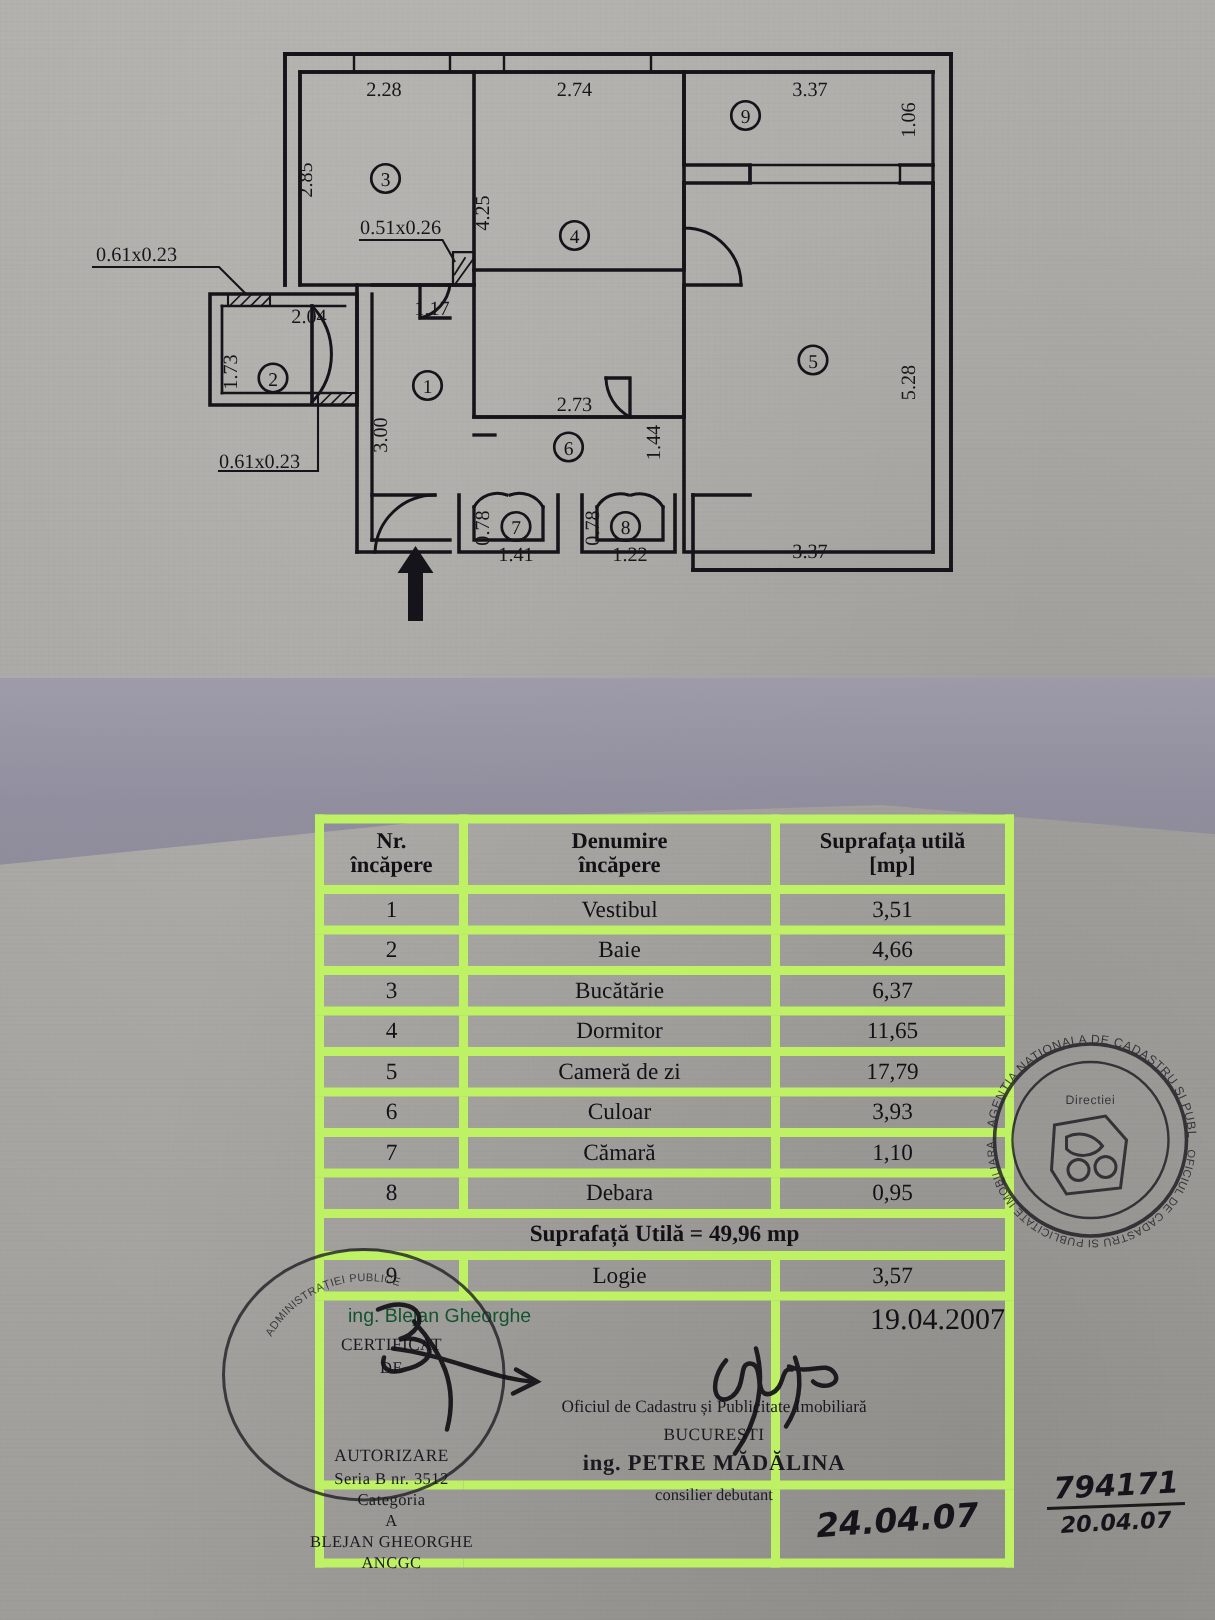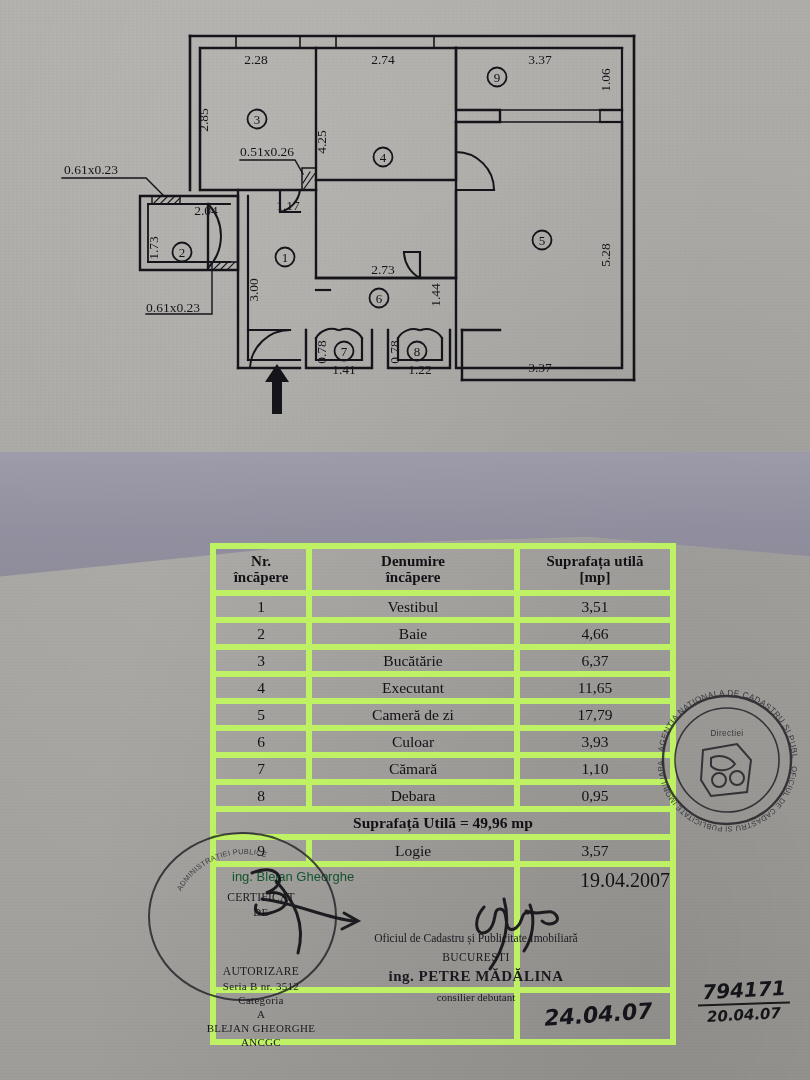--- a/index.html
+++ b/index.html
@@ -321,21 +321,21 @@
           <td>Baie</td>
           <td>4,66</td>
         </tr>
         <tr>
           <td>3</td>
           <td>Bucătărie</td>
           <td>6,37</td>
         </tr>
         <tr>
           <td>4</td>
-          <td>Executant</td>
+          <td>Dormitor</td>
           <td>11,65</td>
         </tr>
         <tr>
           <td>5</td>
           <td>Cameră de zi</td>
           <td>17,79</td>
         </tr>
         <tr>
           <td>6</td>
           <td>Culoar</td>

